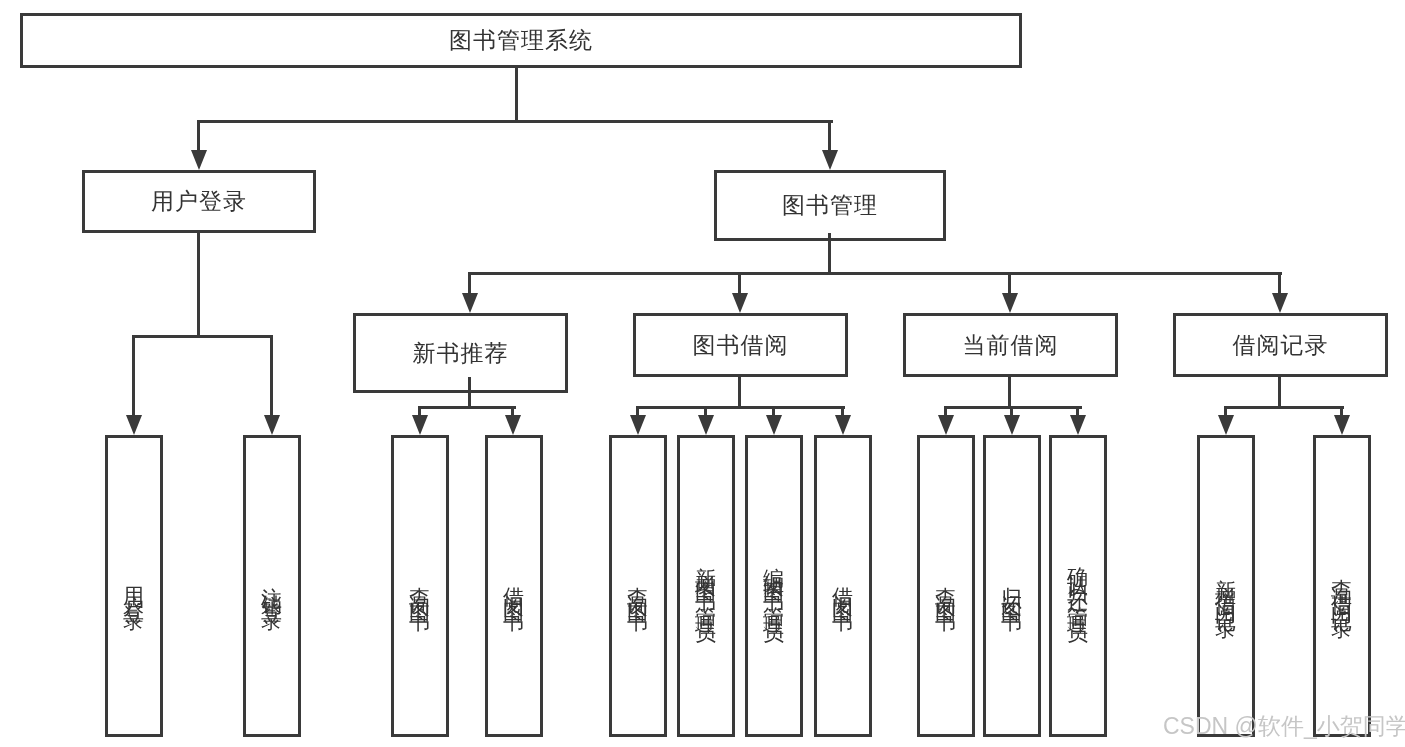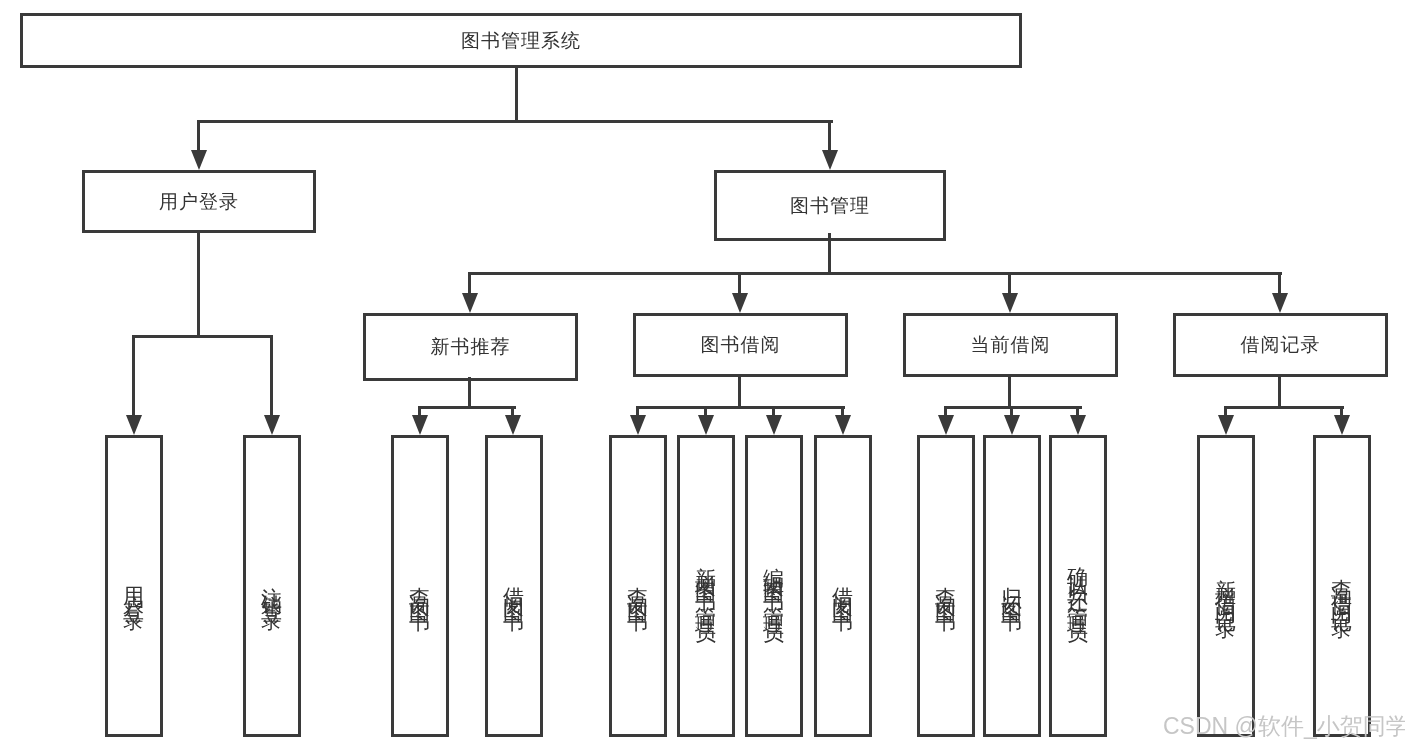--- a/index.html
+++ b/index.html
@@ -14,21 +14,21 @@
   .node {
     position: absolute;
     box-sizing: border-box;
     border: 3px solid #3a3a3a;
     background: #ffffff;
     display: flex;
     align-items: center;
     justify-content: center;
     color: #333333;
   }
-  .hnode { font-size: 19px; letter-spacing: 1px; white-space: nowrap; font-family: Liberation Mono, monospace; }
+  .hnode { font-size: 23px; letter-spacing: 1px; white-space: nowrap; font-family: Liberation Mono, monospace; }
   .vnode { font-size: 21px; }
   .vtext {
     writing-mode: vertical-rl;
     text-orientation: mixed;
     letter-spacing: 8px;
     line-height: 1;
     color: #333333;
   }
   .line { position: absolute; background: #3a3a3a; }
   .arrow {
@@ -76,21 +76,21 @@
   <div class="line" style="left:468px;top:272px;width:814px;height:3px"></div>
   <div class="line" style="left:468px;top:272px;width:3px;height:23px"></div>
   <div class="arrow" style="left:462px;top:293px"></div>
   <div class="line" style="left:738px;top:272px;width:3px;height:23px"></div>
   <div class="arrow" style="left:732px;top:293px"></div>
   <div class="line" style="left:1008px;top:272px;width:3px;height:23px"></div>
   <div class="arrow" style="left:1002px;top:293px"></div>
   <div class="line" style="left:1278px;top:272px;width:3px;height:23px"></div>
   <div class="arrow" style="left:1272px;top:293px"></div>
 
-  <div class="node hnode" style="left:363px;top:313px;width:215px;height:68px">新书推荐</div>
+  <div class="node hnode" style="left:353px;top:313px;width:215px;height:80px">新书推荐</div>
   <div class="node hnode" style="left:903px;top:313px;width:215px;height:64px">当前借阅</div>
   <div class="node hnode" style="left:633px;top:313px;width:215px;height:64px">图书借阅</div>
   <div class="node hnode" style="left:1173px;top:313px;width:215px;height:64px">借阅记录</div>
 
   <div class="line" style="left:468px;top:377px;width:3px;height:31px"></div>
   <div class="line" style="left:418px;top:406px;width:98px;height:3px"></div>
   <div class="line" style="left:418px;top:406px;width:3px;height:11px"></div>
   <div class="arrow" style="left:412px;top:415px"></div>
   <div class="line" style="left:511px;top:406px;width:3px;height:11px"></div>
   <div class="arrow" style="left:505px;top:415px"></div>

